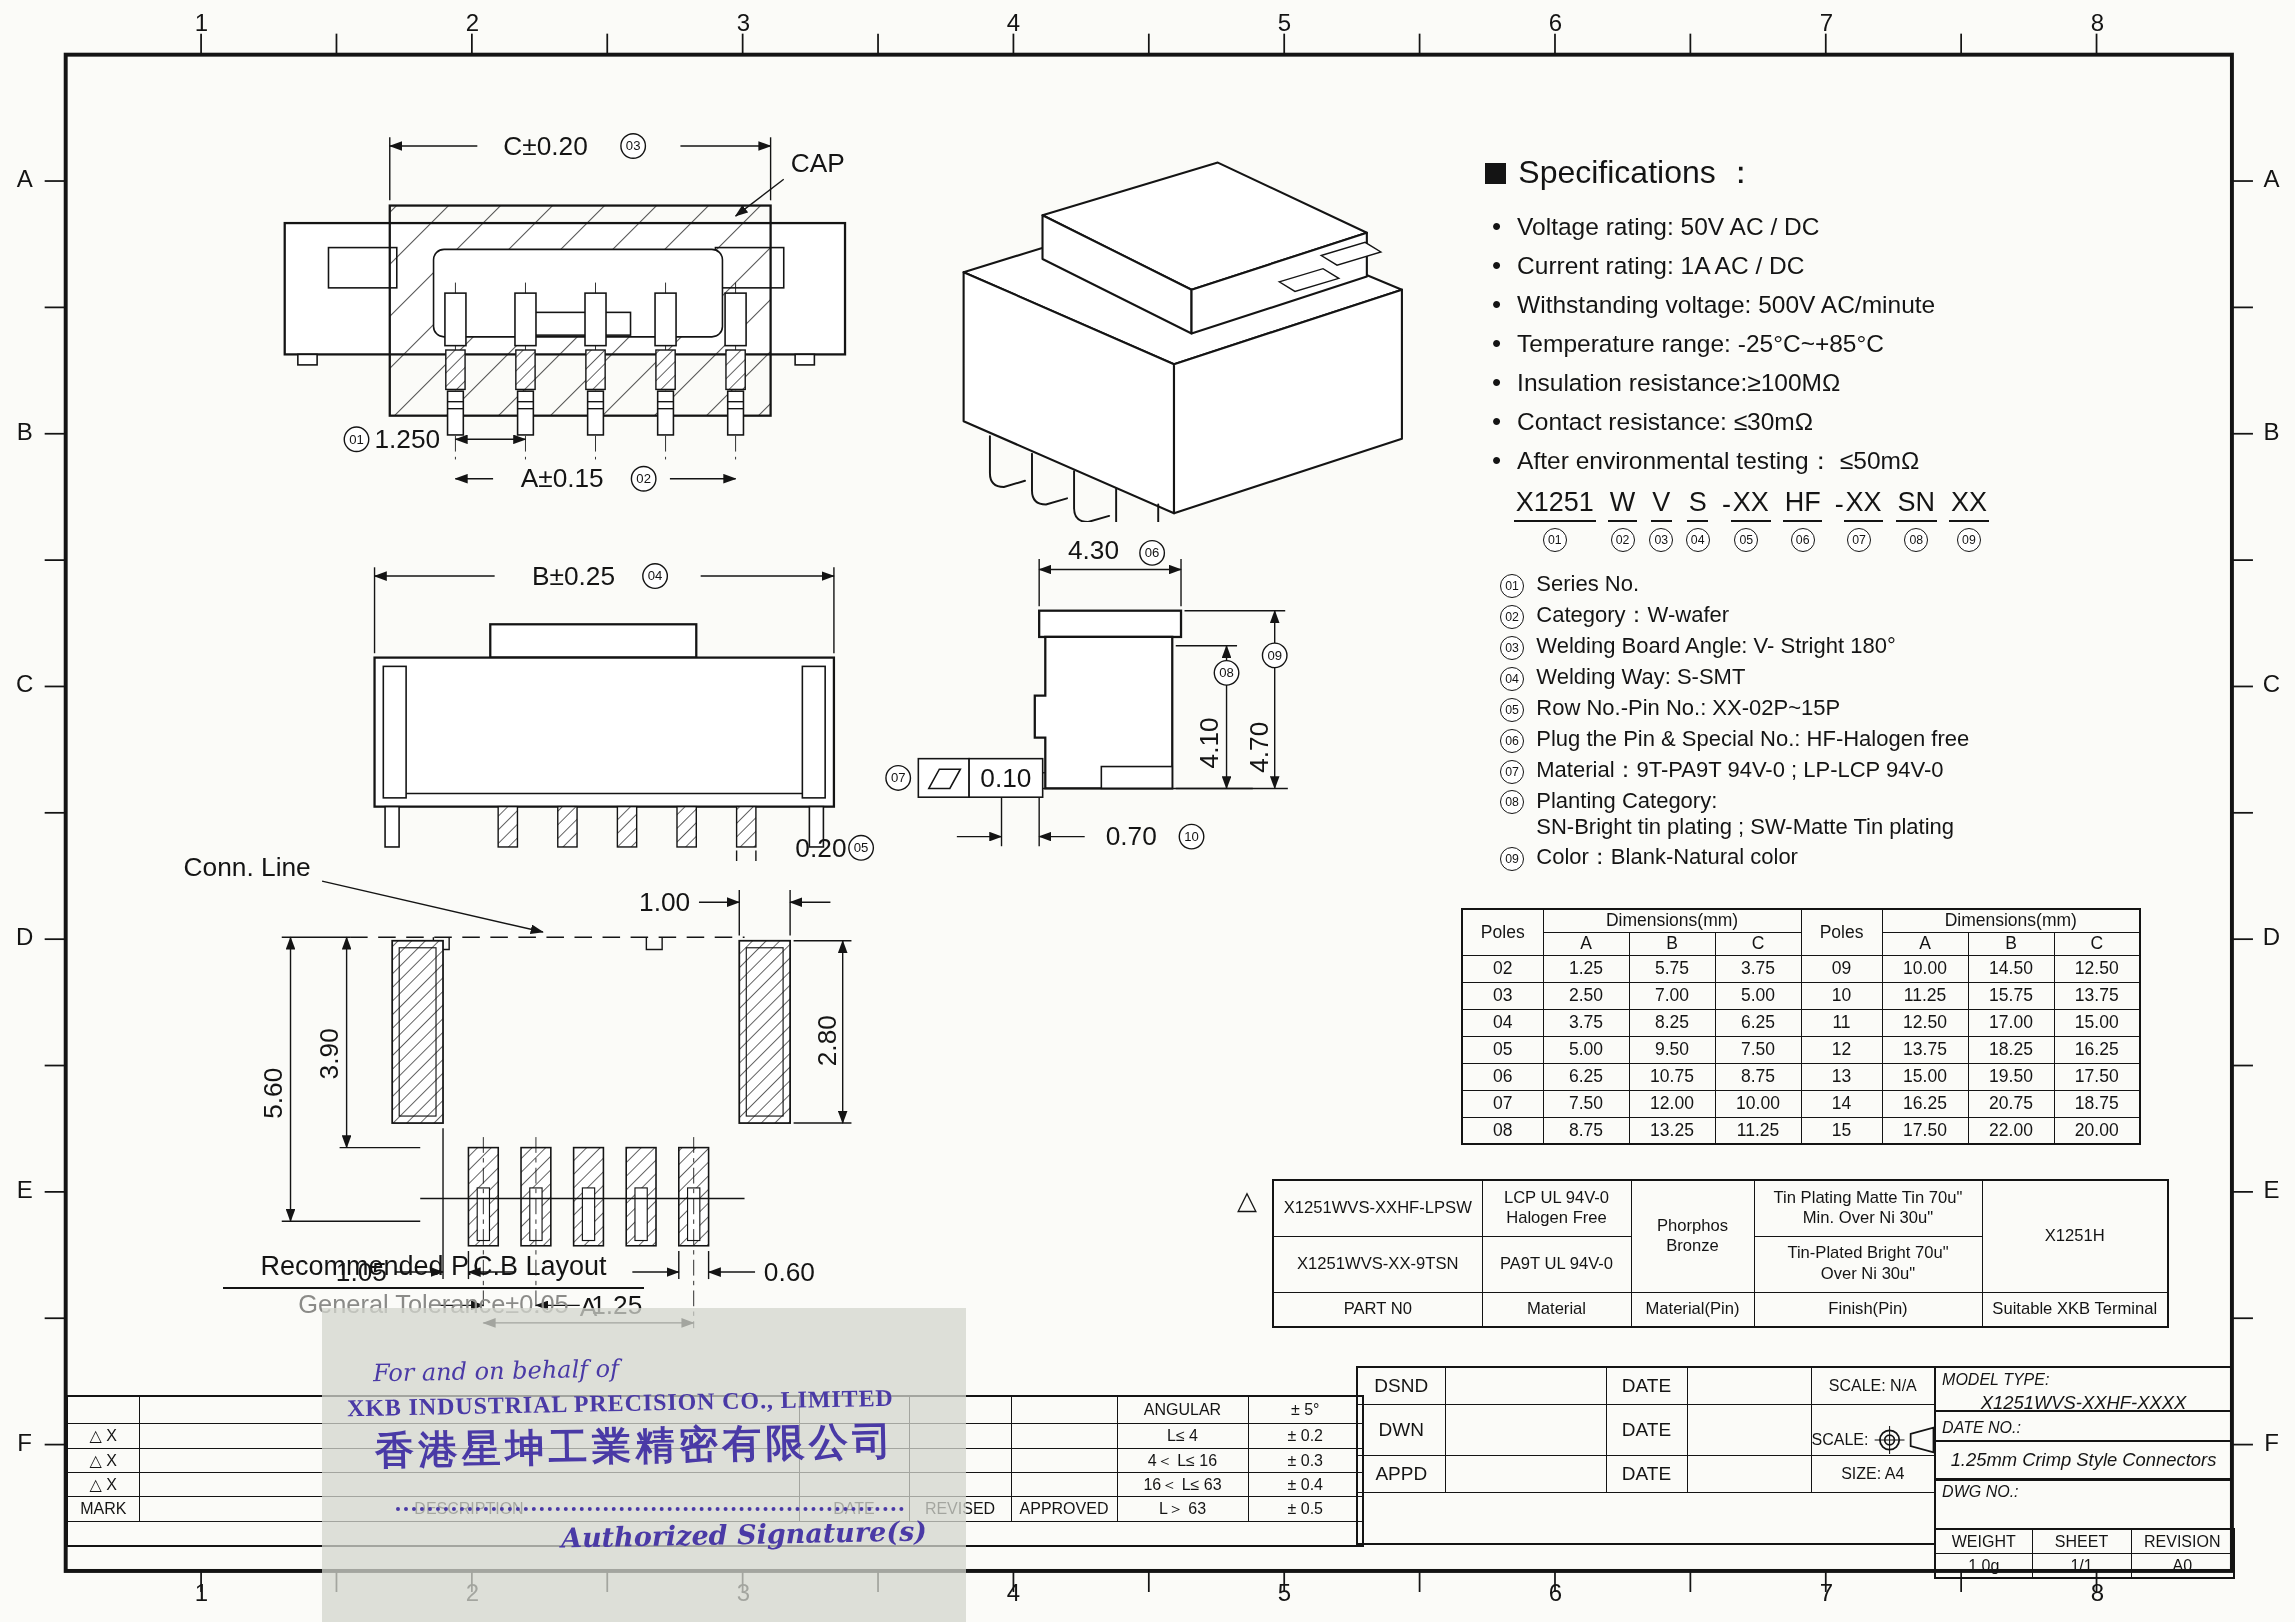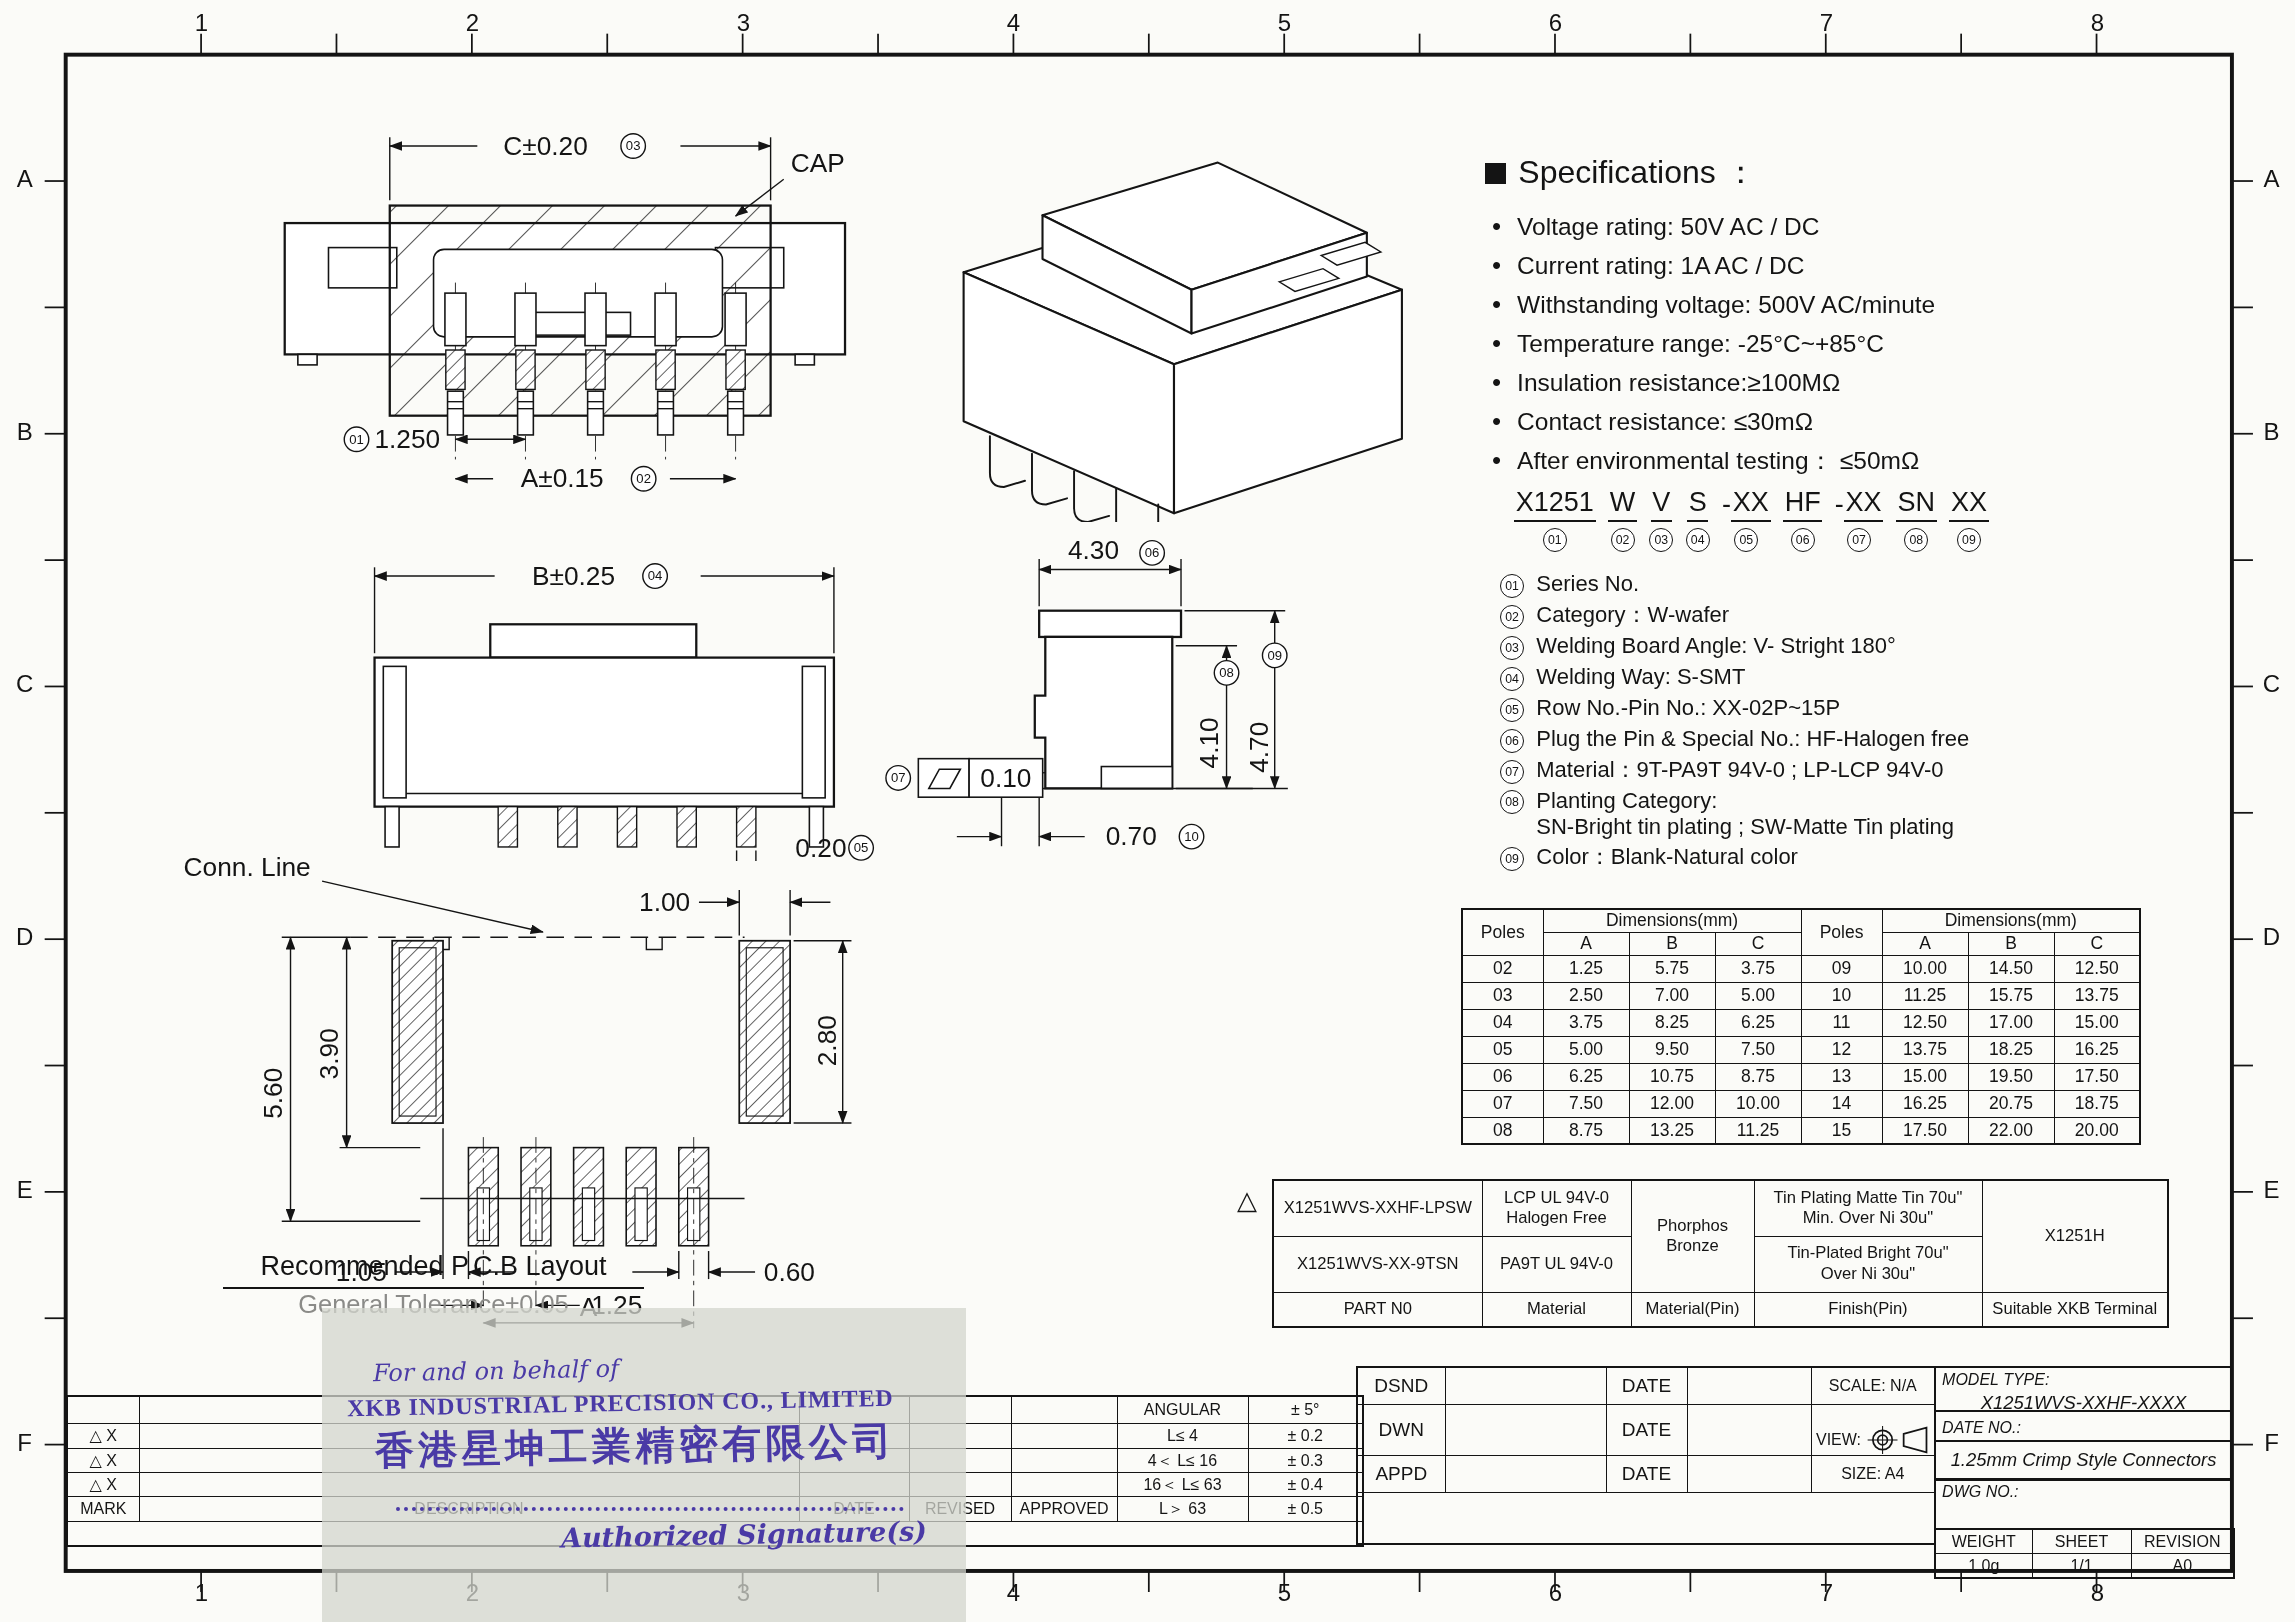--- a/index.html
+++ b/index.html
@@ -782,21 +782,21 @@
     <td></td>
     <td>SCALE: N/A</td>
   </tr>
   <tr style="height:37px">
     <td style="font-size:19px">DWN</td>
     <td></td>
     <td style="font-size:19px">DATE</td>
     <td></td>
     <td>
       <span style="display:inline-flex;align-items:center;gap:3.5px">
-        <span>VIEW:</span>
+        <span>SCALE:</span>
         <svg width="65" height="30" viewBox="0 0 74 34">
           <circle cx="20" cy="17" r="11" fill="none" stroke="#141414" stroke-width="2"></circle>
           <circle cx="20" cy="17" r="5.5" fill="none" stroke="#141414" stroke-width="2"></circle>
           <line x1="3" y1="17" x2="37" y2="17" stroke="#141414" stroke-width="1.2"></line>
           <line x1="20" y1="1" x2="20" y2="33" stroke="#141414" stroke-width="1.2"></line>
           <polygon points="44,10 70,3 70,31 44,24" fill="none" stroke="#141414" stroke-width="2"></polygon>
         </svg>
       </span>
     </td>
   </tr>

